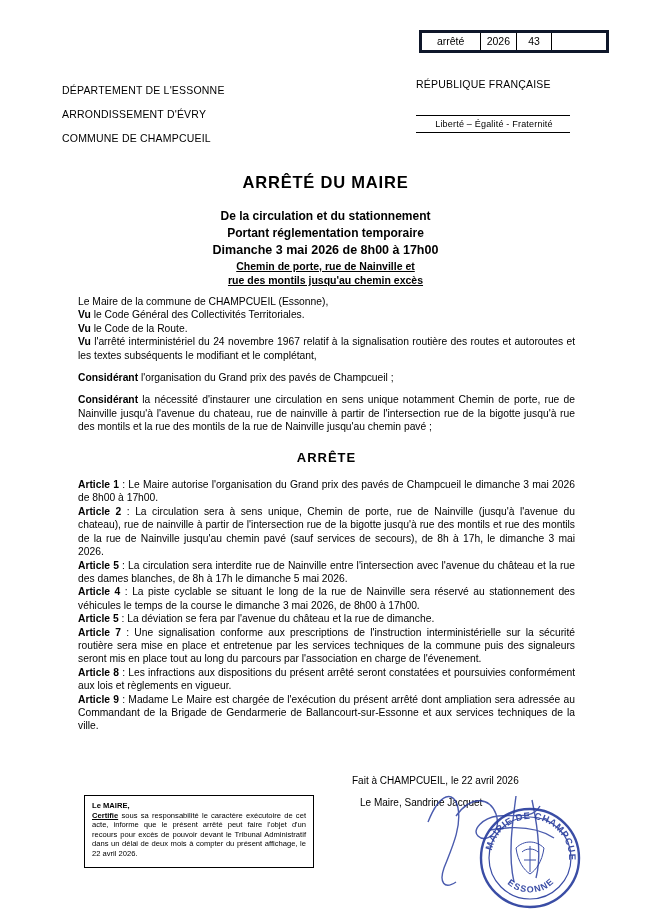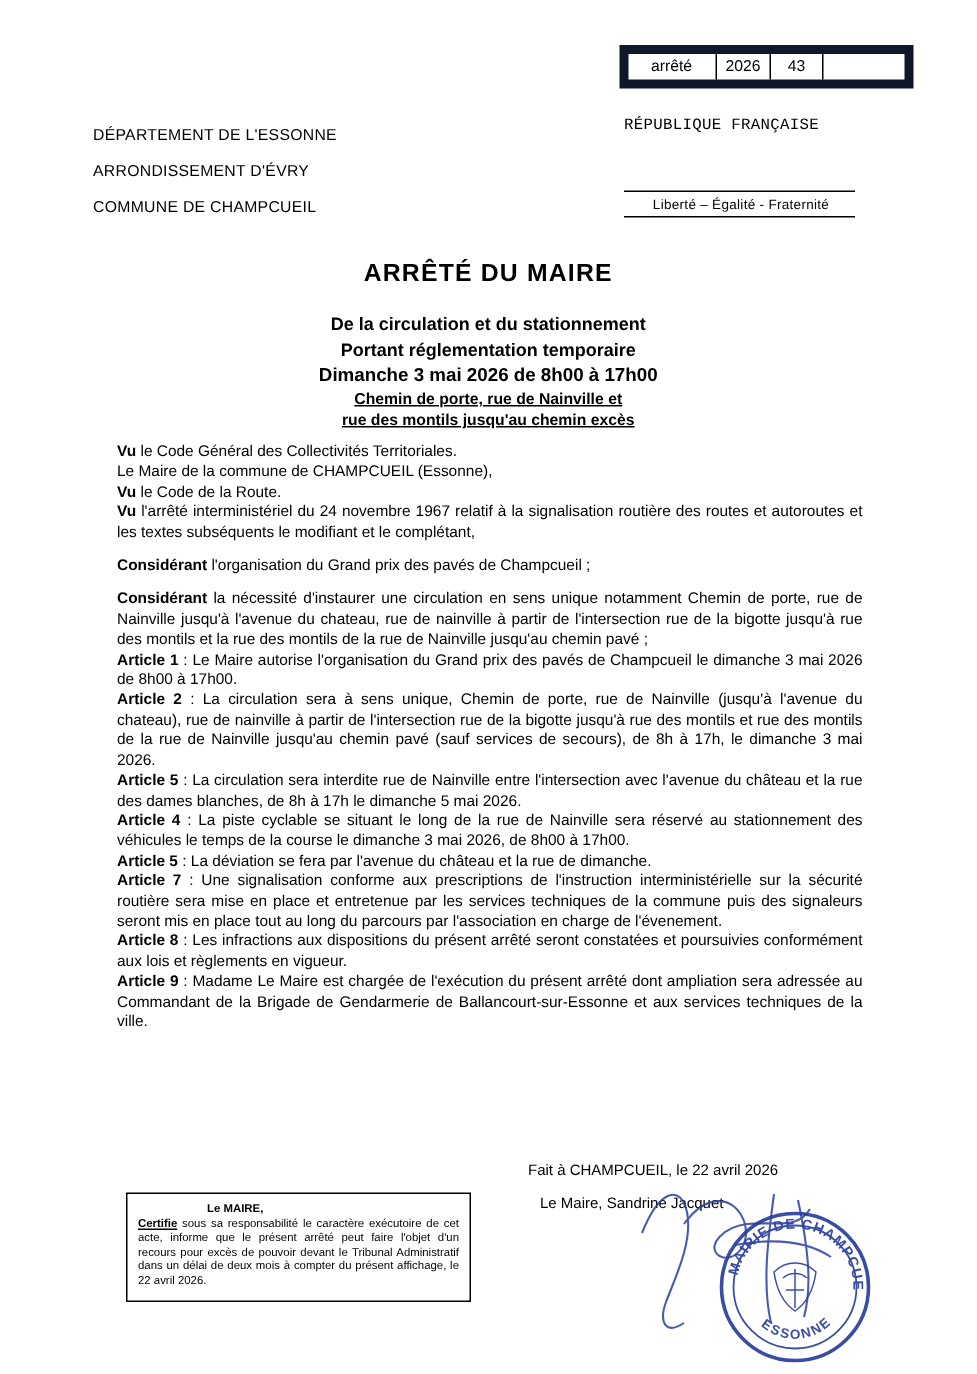--- a/index.html
+++ b/index.html
@@ -20,21 +20,21 @@
     inset: 0;
     padding: 0;
   }
 
   
   .ref-boxes {
     position: absolute;
     top: 30px;
     right: 42px;
     display: flex;
-    border: 6px solid #0f172a;
+    border: 3px solid #0f172a;
   }
   .ref-boxes .cell {
     border-right: 1px solid #000;
     font-size: 10.5px;
     padding: 2px 6px;
     text-align: center;
     line-height: 13px;
     min-width: 22px;
   }
   .ref-boxes .cell:last-child {
@@ -60,24 +60,23 @@
   }
   .header-right {
     position: absolute;
     left: 416px;
     top: 0;
     font-size: 10.5px;
     letter-spacing: 0.2px;
   }
   .header-right .rf {
     display: block;
-    font-family: Liberation Mono, monospace;
   }
   .devise {
-    margin-top: 37px;
+    margin-top: 25px;
     font-size: 9px;
     border-top: 1px solid #000;
     border-bottom: 1px solid #000;
     width: 152px;
     padding: 3px 0 3px 2px;
     text-align: center;
   }
 
   
   .title-main {
@@ -146,21 +145,21 @@
     position: absolute;
     left: 84px;
     top: 795px;
     width: 214px;
     border: 1px solid #000;
     padding: 5px 7px 8px 7px;
     font-size: 7.6px;
     line-height: 9.6px;
     text-align: justify;
   }
-  .certif .head { font-weight: bold; margin-left: 46px; }
+  .certif .head { font-weight: bold; }
   .certif .certifie { font-weight: bold; text-decoration: underline; }
 
   
   .stamp {
     position: absolute;
     left: 420px;
     top: 786px;
     width: 128px;
     height: 124px;
   }
@@ -194,34 +193,35 @@
   <div class="title-sub">
     <div>De la circulation et du stationnement</div>
     <div>Portant réglementation temporaire</div>
     <div class="l3">Dimanche 3 mai 2026 de 8h00 à 17h00</div>
     <span class="underline">Chemin de porte, rue de Nainville et</span>
     <span class="underline">rue des montils jusqu'au chemin excès</span>
   </div>
 
   <div class="body">
 
+    <p>Le Maire de la commune de CHAMPCUEIL (Essonne),</p>
+
     <p><span class="b">Vu</span><span> le Code Général des Collectivités Territoriales.</span></p>
-
-    <p>Le Maire de la commune de CHAMPCUEIL (Essonne),</p>
     <p><span class="b">Vu</span><span> le Code de la Route.</span></p>
     <p><span class="b">Vu</span><span> l'arrêté interministériel du 24 novembre 1967 relatif à la signalisation routière des routes et autoroutes et les textes subséquents le modifiant et le complétant,</span></p>
 
     <div class="gap"></div>
 
     <p><span class="b">Considérant</span><span> l'organisation du Grand prix des pavés de Champcueil ;</span></p>
 
     <div class="gap"></div>
 
     <p><span class="b">Considérant</span><span> la nécessité d'instaurer une circulation en sens unique notamment Chemin de porte, rue de Nainville jusqu'à l'avenue du chateau, rue de nainville à partir de l'intersection rue de la bigotte jusqu'à rue des montils et la rue des montils de la rue de Nainville jusqu'au chemin pavé ;</span></p>
 
+    <div class="arrete-word">ARRÊTE</div>
 
     <p class="article"><span class="b">Article 1</span><span> : Le Maire autorise l'organisation du Grand prix des pavés de Champcueil le dimanche 3 mai 2026 de 8h00 à 17h00.</span></p>
     <p class="article"><span class="b">Article 2</span><span> : La circulation sera à sens unique, Chemin de porte, rue de Nainville (jusqu'à l'avenue du chateau), rue de nainville à partir de l'intersection rue de la bigotte jusqu'à rue des montils et rue des montils de la rue de Nainville jusqu'au chemin pavé (sauf services de secours), de 8h à 17h, le dimanche 3 mai 2026.</span></p>
     <p class="article"><span class="b">Article 5</span><span> : La circulation sera interdite rue de Nainville entre l'intersection avec l'avenue du château et la rue des dames blanches, de 8h à 17h le dimanche 5 mai 2026.</span></p>
     <p class="article"><span class="b">Article 4</span><span> : La piste cyclable se situant le long de la rue de Nainville sera réservé au stationnement des véhicules le temps de la course le dimanche 3 mai 2026, de 8h00 à 17h00.</span></p>
     <p class="article"><span class="b">Article 5</span><span> : La déviation se fera par l'avenue du château et la rue de dimanche.</span></p>
     <p class="article"><span class="b">Article 7</span><span> : Une signalisation conforme aux prescriptions de l'instruction interministérielle sur la sécurité routière sera mise en place et entretenue par les services techniques de la commune puis des signaleurs seront mis en place tout au long du parcours par l'association en charge de l'évenement.</span></p>
     <p class="article"><span class="b">Article 8</span><span> : Les infractions aux dispositions du présent arrêté seront constatées et poursuivies conformément aux lois et règlements en vigueur.</span></p>
     <p class="article"><span class="b">Article 9</span><span> : Madame Le Maire est chargée de l'exécution du présent arrêté dont ampliation sera adressée au Commandant de la Brigade de Gendarmerie de Ballancourt-sur-Essonne et aux services techniques de la ville.</span></p>
 

